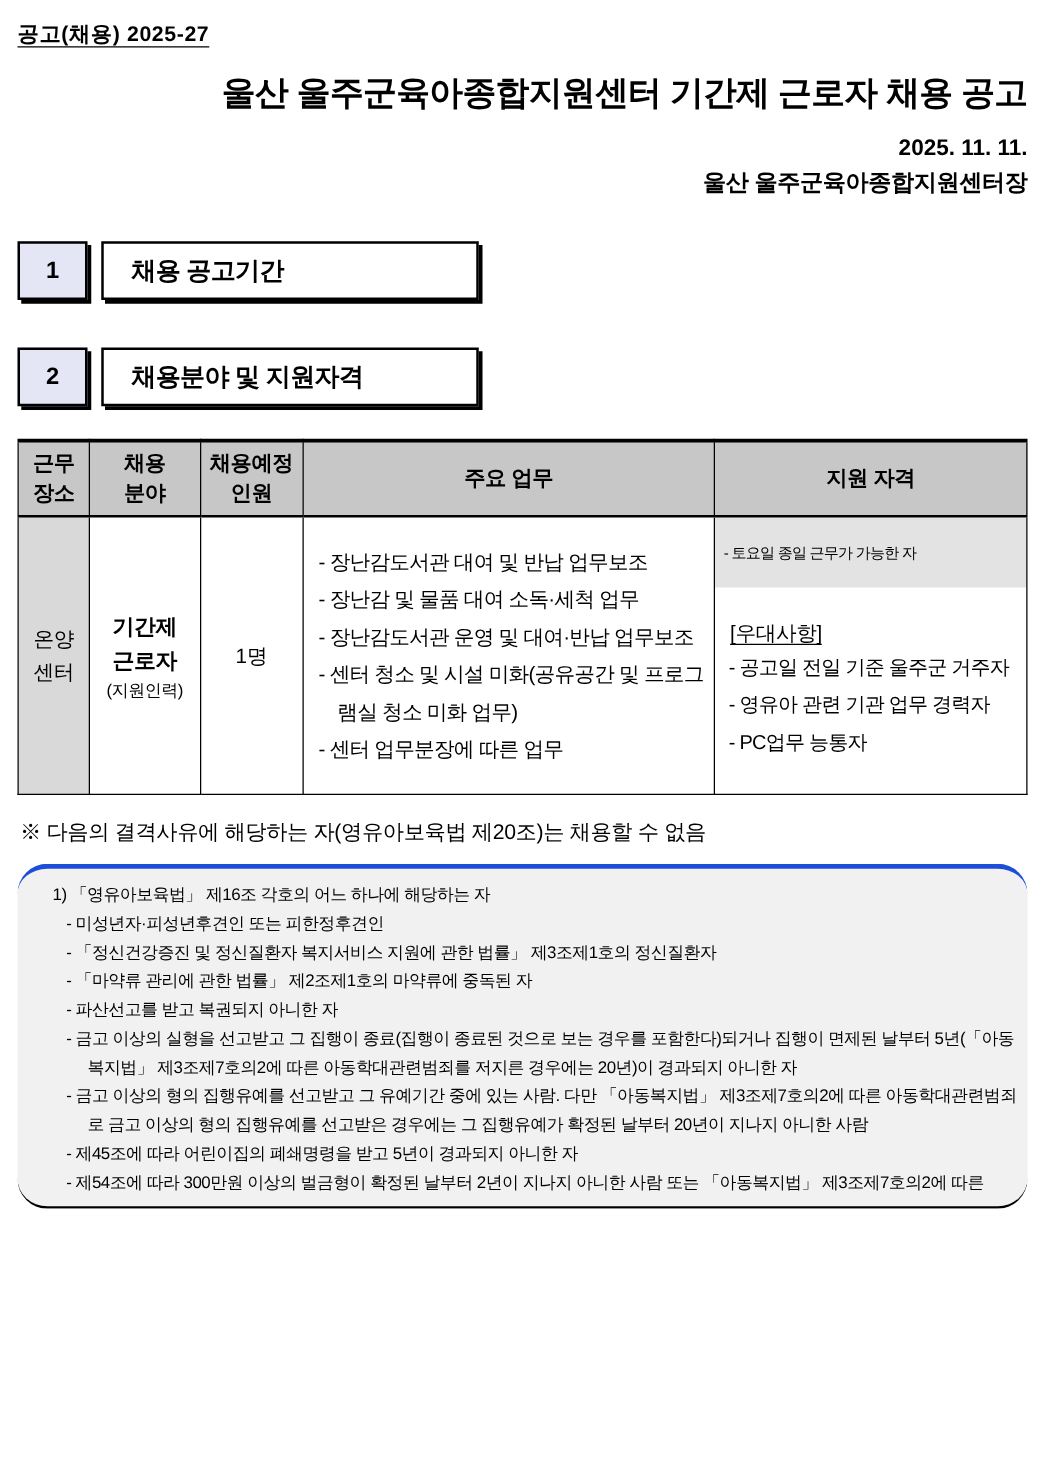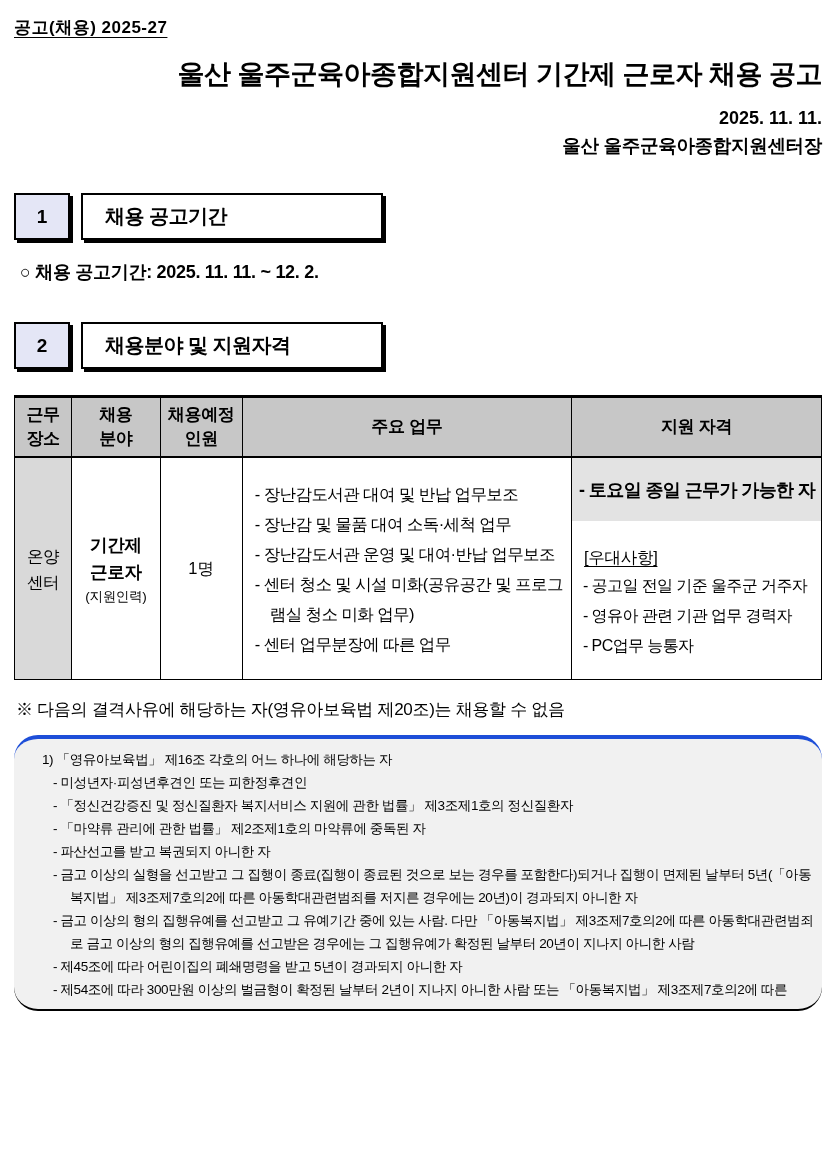--- a/index.html
+++ b/index.html
@@ -69,21 +69,21 @@
   .field-main { font-weight:bold; font-size:17.5px; line-height:27px; white-space:pre-line; letter-spacing:-0.3px; }
   .field-sub { font-size:13.5px; margin-top:2px; letter-spacing:-0.3px; }
   td.cell-count { text-align:center; font-size:16.5px; }
   td.cell-duties { vertical-align:middle; padding:8px 6px 8px 12px; }
   .duty-item {
     font-size:16.5px; line-height:30px; letter-spacing:-0.6px;
     padding-left:15px; text-indent:-15px;
   }
   td.cell-qual { vertical-align:top; padding:0; height:221px; }
   .qual-highlight {
-    background:#e3e3e3; font-weight:bold; font-size:18px;
+    background:#e3e3e3; font-weight:normal; font-size:12px;
     padding:20px 4px 19px 7px; letter-spacing:-0.6px;
   }
   .pref-title {
     margin:26px 0 2px 12px; font-size:16.5px;
     text-decoration:underline; text-underline-offset:3px; letter-spacing:-0.3px;
   }
   .pref-item {
     font-size:16px; line-height:30px; letter-spacing:-0.6px;
     margin-left:7px; padding-left:17px; text-indent:-13px;
   }
@@ -113,21 +113,20 @@
   <div class="sign-block">
     <div class="sign-date">2025. 11. 11.</div>
     <div class="sign-name">울산 울주군육아종합지원센터장</div>
   </div>
 
   <div class="section first">
     <div class="sec-no">1</div>
     <div class="sec-label">채용 공고기간</div>
   </div>
 
-  <div class="period-line">○ 채용 공고기간: 2025. 11. 11. ~ 12. 2.</div>
 
   <div class="section second">
     <div class="sec-no">2</div>
     <div class="sec-label">채용분야 및 지원자격</div>
   </div>
 
   <table class="jobs">
     <colgroup>
       <col style="width:57px">
         <col style="width:88px">

